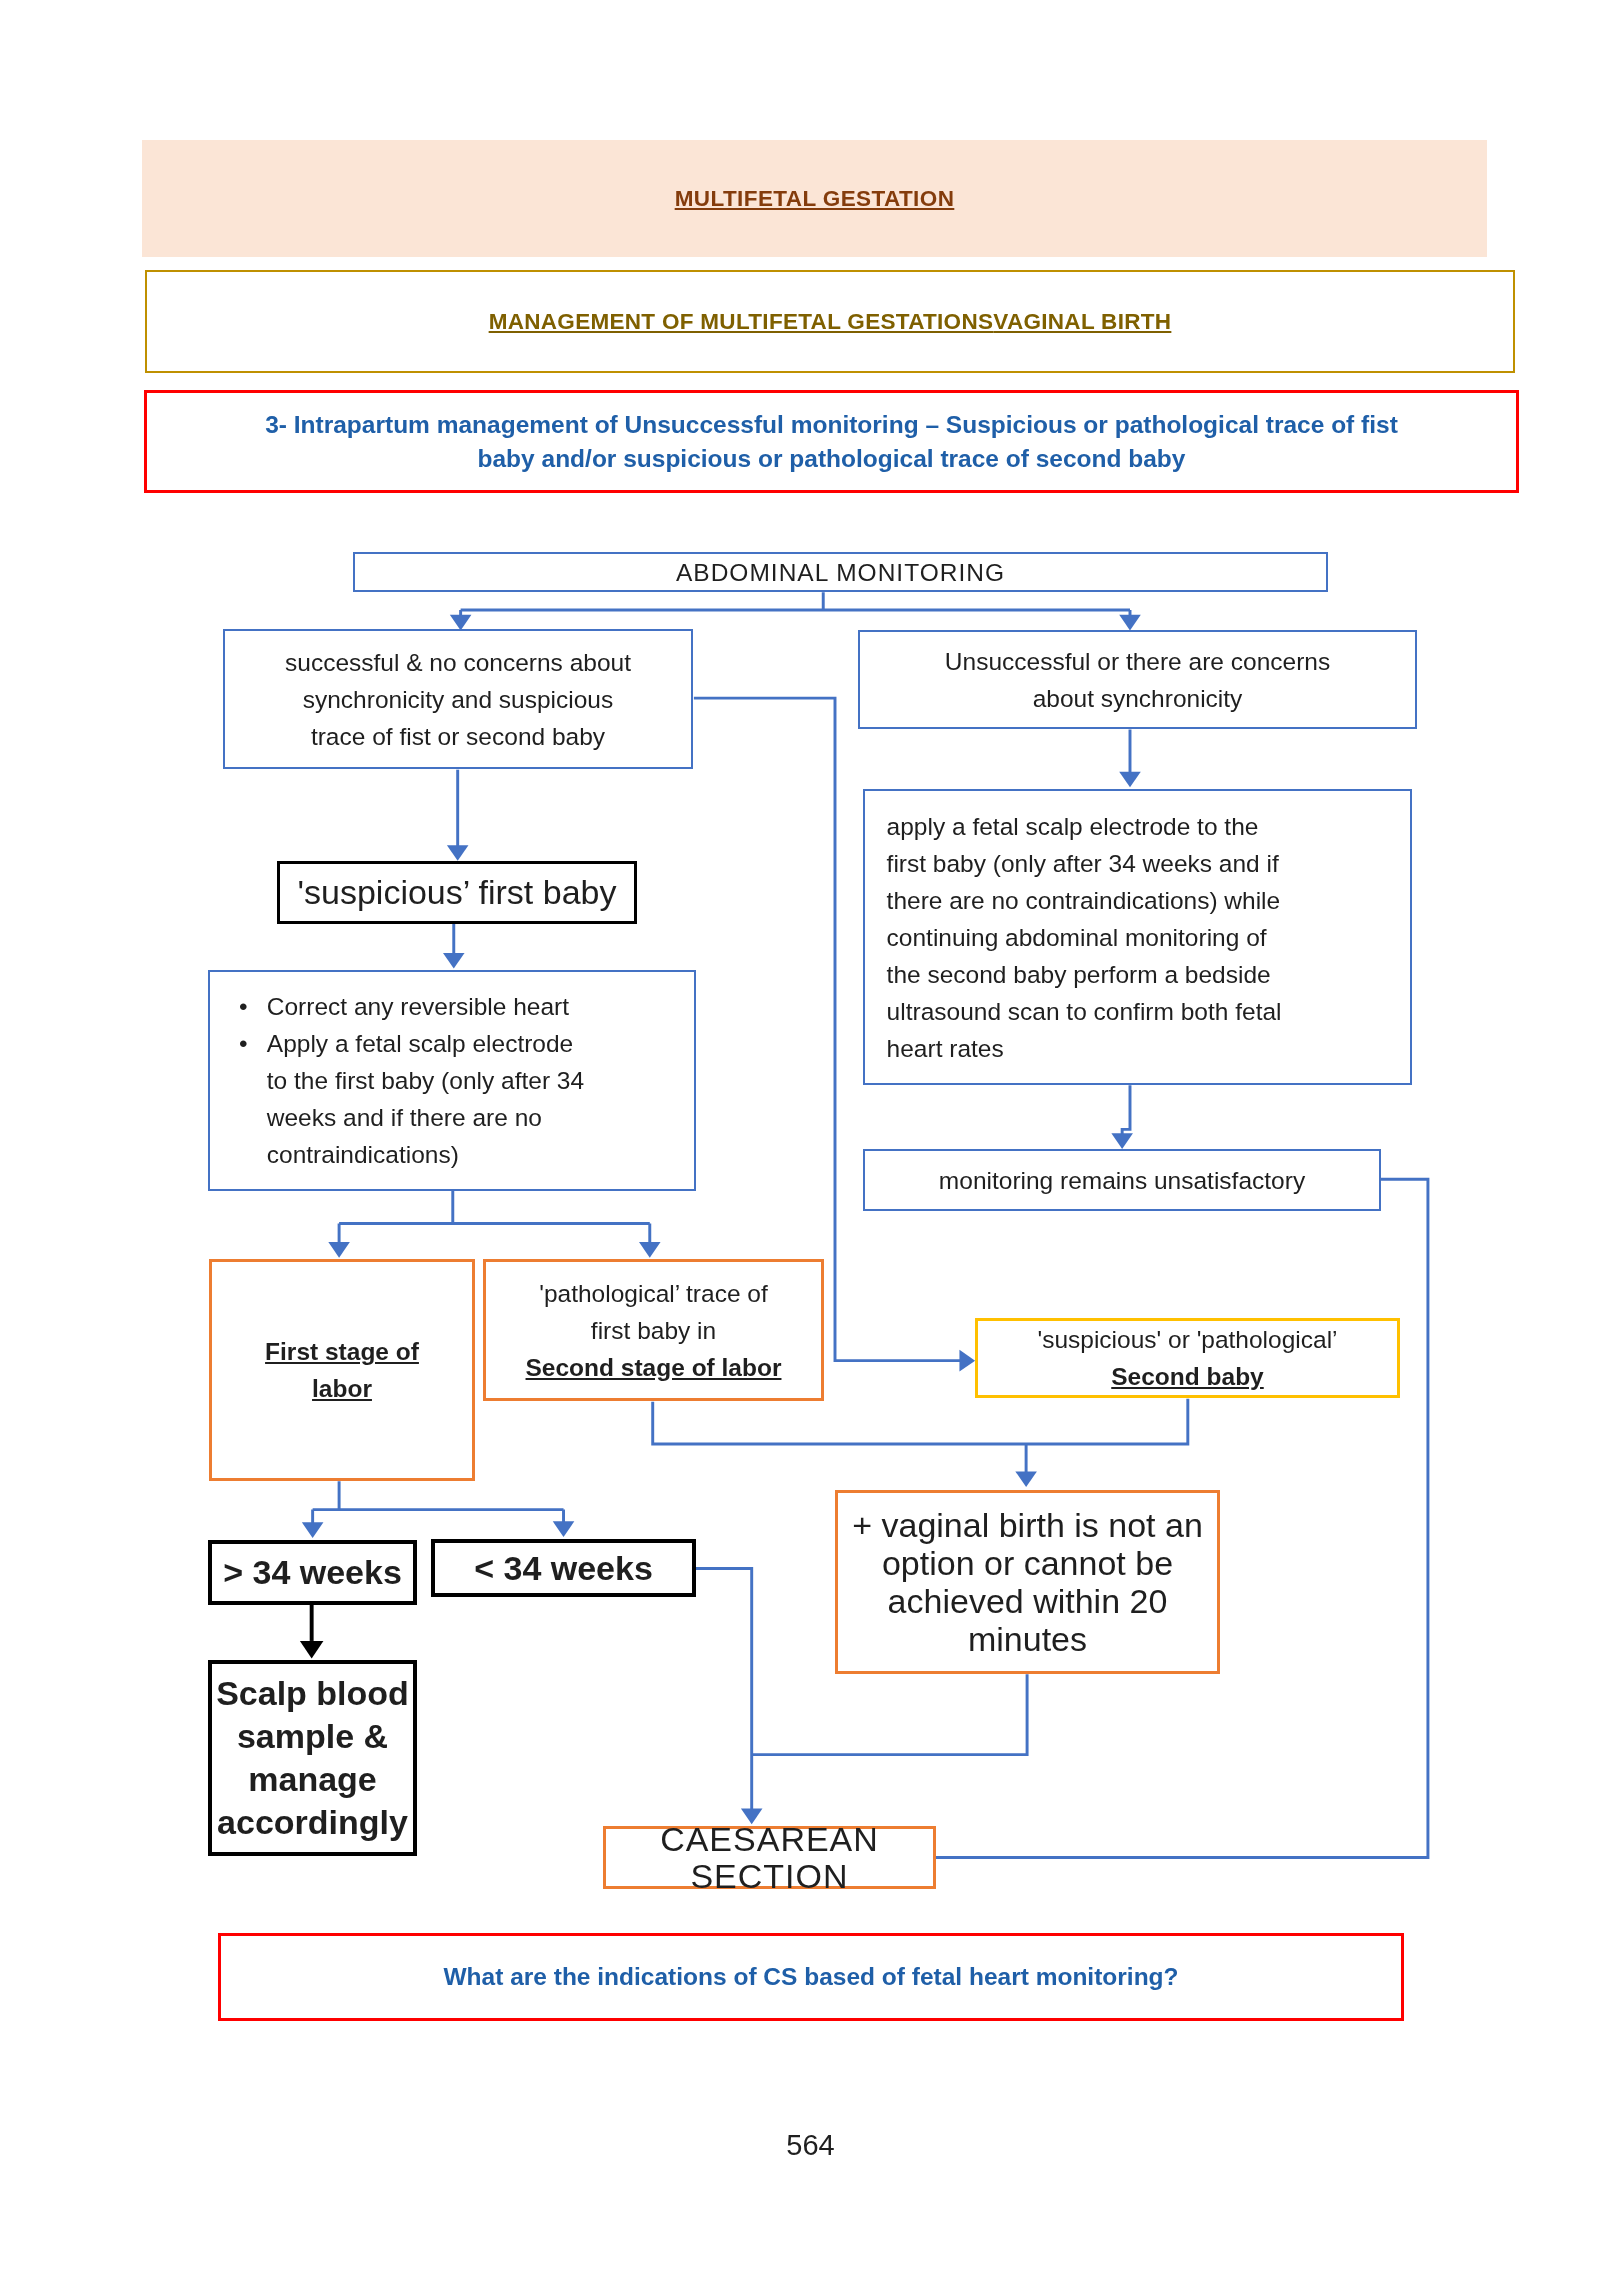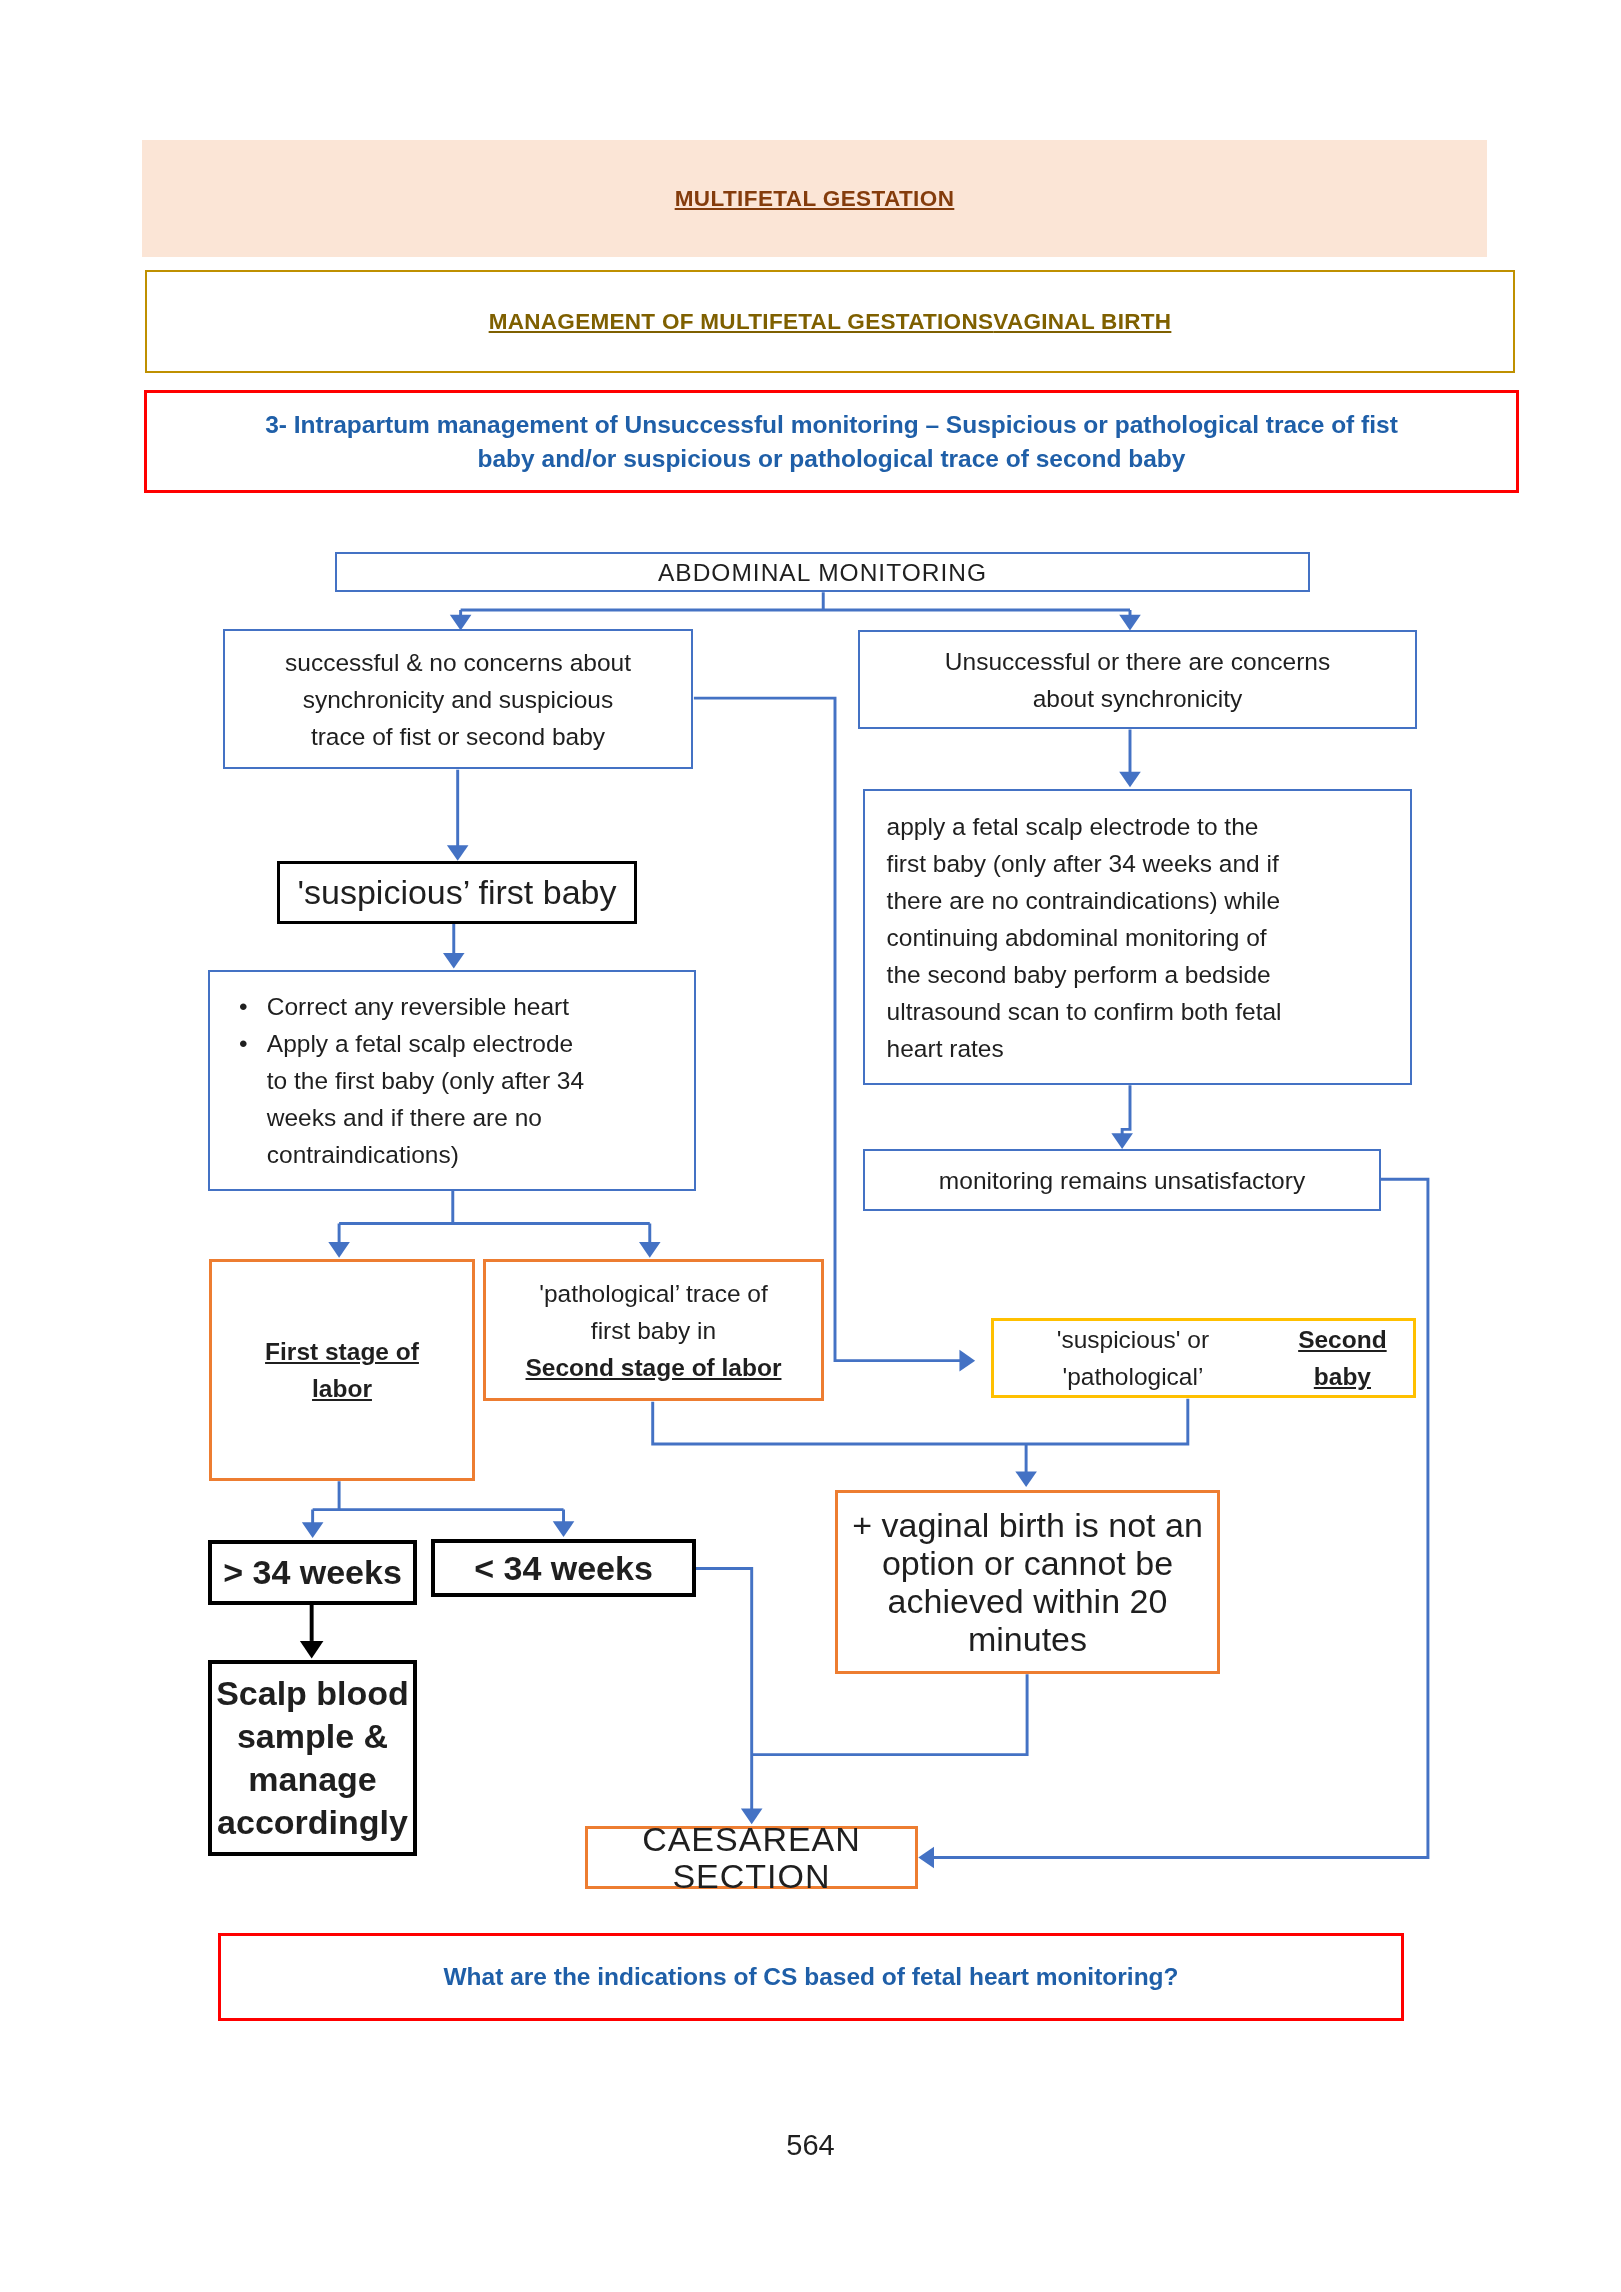--- a/index.html
+++ b/index.html
@@ -23,21 +23,21 @@
   .node{background:#fff;z-index:2;}
   .b-blue{border:2.9px solid var(--blue-border,#4472C4);}
   .b-black{border:3.9px solid var(--black,#000);}
   .b-black-thick{border:4.9px solid var(--black,#000);}
   .b-orange{border:3.9px solid var(--orange-border,#ED7D31);}
   .b-yellow{border:3.9px solid var(--yellow-border,#FFC000);}
   .fs25{font-size:24.5px;line-height:37px;}
   .fs26{font-size:34px;line-height:37px;}
   .bold{font-weight:bold;}
   .emph{font-weight:bold;text-decoration:underline;}
-  .caps{letter-spacing:1px;}
+  .caps{letter-spacing:1px;margin-left:18px;}
 
   .bullets{display:flex;flex-direction:column;justify-content:center;padding:0 17.6px 0 9.8px;}
   .bullets ul{list-style:none;margin:0;padding:0;}
   .bullets li{display:flex;font-size:24.5px;line-height:37px;text-align:left;}
   .bullets li::before{content:"\2022";flex:0 0 47px;text-align:center;}
 
   svg.connectors{position:absolute;left:0;top:0;z-index:1;}
   svg .blue{stroke:var(--blue-border,#4472C4);stroke-width:3;fill:none;}
   svg .black{stroke:var(--black,#000);stroke-width:4;fill:none;}
   svg .tri-blue{fill:var(--blue-border,#4472C4);stroke:none;}
@@ -142,21 +142,21 @@
     <div class="pre emph">First stage of
 labor</div>
   </div>
 
   <div class="abs center node b-orange fs25" style="left:483px;top:1259px;width:341px;height:142px;flex-direction:column;">
     <div class="pre">'pathological’ trace of
 first baby in</div>
     <div class="pre emph">Second stage of labor</div>
   </div>
 
-  <div class="abs center node b-yellow fs25" style="left:975px;top:1318px;width:425px;height:80px;flex-direction:row;margin-left:16px;">
+  <div class="abs center node b-yellow fs25" style="left:975px;top:1318px;width:425px;height:80px;flex-direction:column;">
     <div class="pre">'suspicious' or 'pathological’</div>
     <div class="pre emph">Second baby</div>
   </div>
 
   <div class="abs center node b-orange fs26 pre" style="left:835px;top:1490px;width:385px;height:184px;line-height:38px;">+ vaginal birth is not an
 option or cannot be
 achieved within 20
 minutes</div>
 
   <div class="abs center node b-black-thick fs26 bold" style="left:208px;top:1540px;width:209px;height:65px;text-align:right;">&gt; 34 weeks</div>

